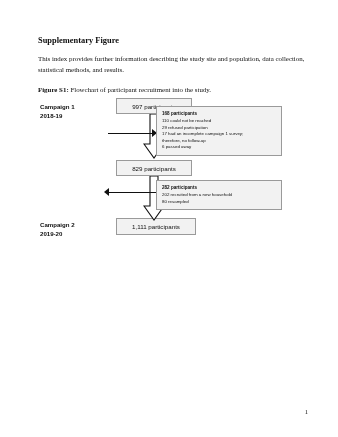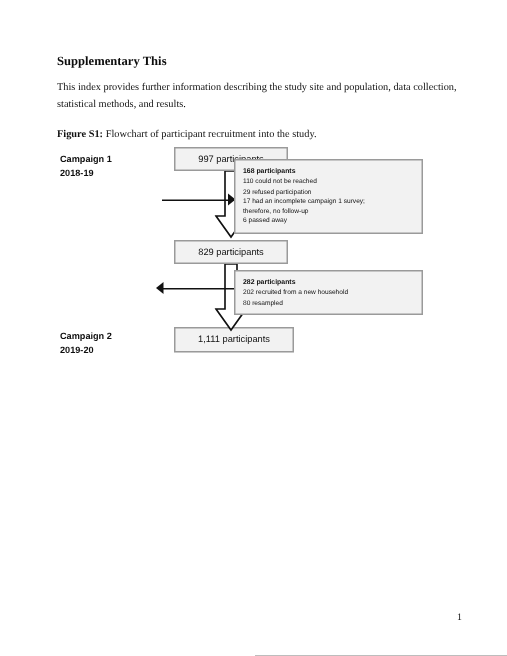--- a/index.html
+++ b/index.html
@@ -151,21 +151,21 @@
     font-size: 6.6px;
     color: #111111;
   }
 </style>
 </head>
 <body>
 
 <div class="page">
 
   <div class="content">
-    <h1 class="doc-title">Supplementary This</h1>
+    <h1 class="doc-title">Supplementary Figure</h1>
     <p class="doc-para">This index provides further information describing the study site and population, data collection, statistical methods, and results.</p>
     <p class="fig-caption"><b>Figure S1:</b><span> Flowchart of participant recruitment into the study.</span></p>
   </div>
 
   <div class="flowchart">
 
     <div class="camp-label" id="camp1-label">Campaign 1
 2018-19</div>
     <div class="camp-label" id="camp2-label">Campaign 2
 2019-20</div>

